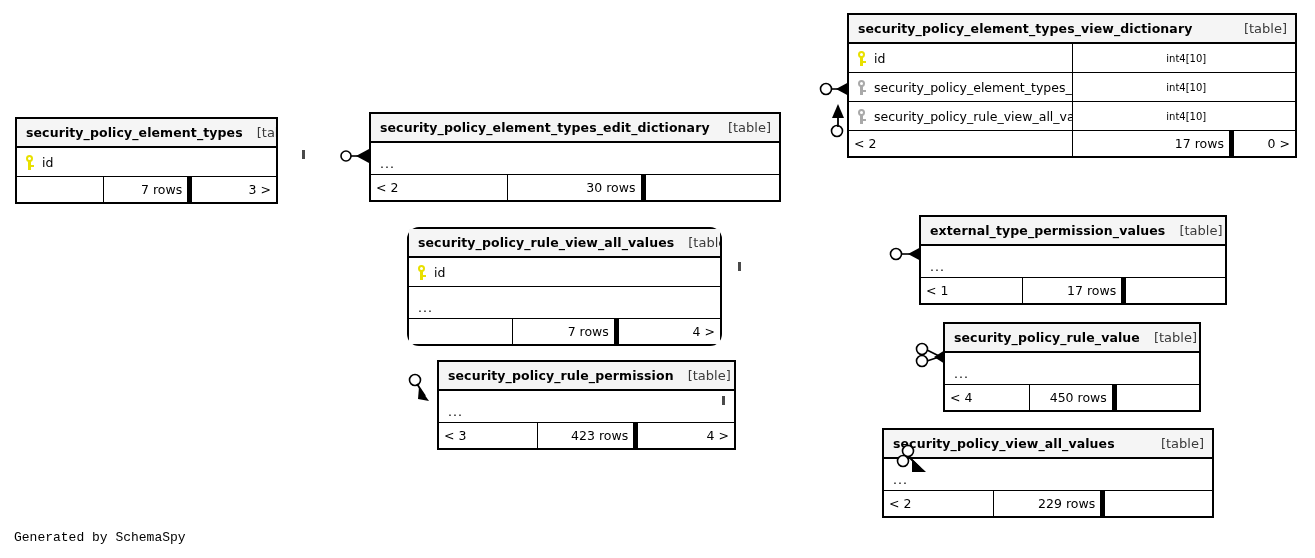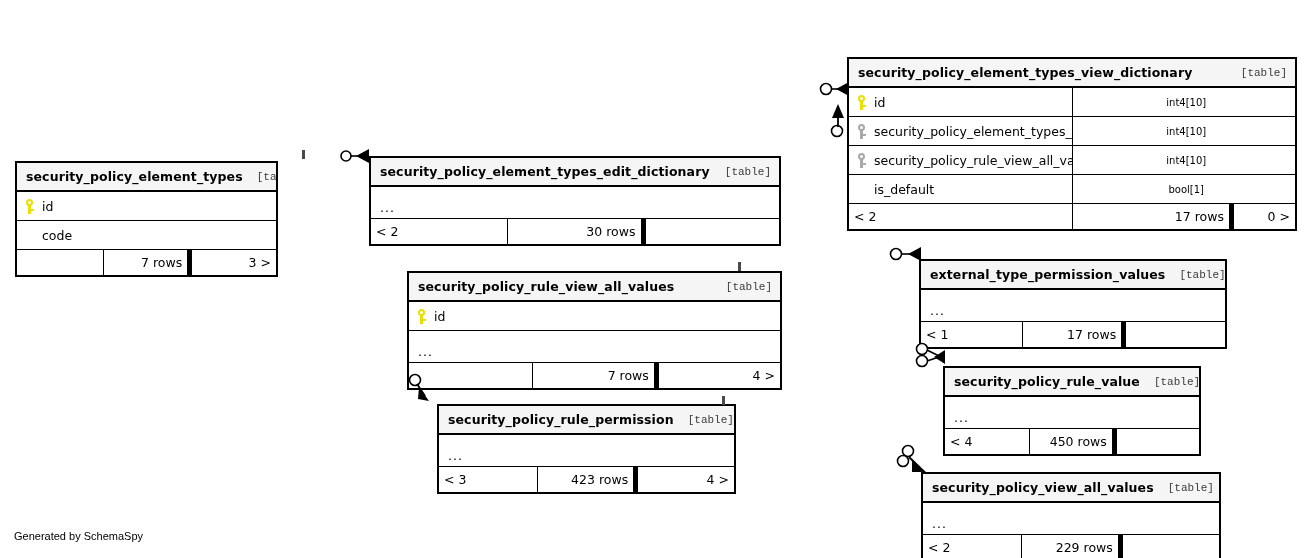--- a/index.html
+++ b/index.html
@@ -23,21 +23,20 @@
   
   .tbl {
     position: absolute;
     box-sizing: border-box;
     border: 2px solid #000000;
     background: #c2410c;
     border-collapse: collapse;
     font-size: 12.5px;
     color: #000000;
     z-index: 5;
-    margin-top: 44px;
   }
   .tbl table {
     border-collapse: collapse;
     width: 100%;
     table-layout: fixed;
   }
   .tbl td {
     border: 1px solid #000000;
     padding: 0;
     height: 28px;
@@ -60,25 +59,24 @@
     justify-content: space-between;
     padding: 0 8px 0 9px;
   }
   .tbl-title {
     font-weight: bold;
     font-size: 12.5px;
     letter-spacing: .1px;
     color: #000000;
   }
   .tbl-tag {
-    font-size: 11px;
+    font-size: 13px;
     color: #3a3a3a;
     font-weight: normal;
     padding-left: 14px;
-    font-family: Liberation Mono, monospace;
   }
 
   
   td.col-cell {
     border-left: none;
     border-right: none;
   }
   .col-wrap {
     display: flex;
     align-items: center;
@@ -161,23 +159,23 @@
     height: 9px;
     background: #4a4a4a;
     z-index: 6;
   }
 
   
   #credit {
     position: absolute;
     left: 14px;
     top: 530px;
-    font-size: 11px;
+    font-size: 13px;
     color: #000000;
-    font-family: Liberation Sans, sans-serif;
+    font-family: Liberation Mono, monospace;
   }
 </style>
 </head>
 <body>
 
 <div id="canvas">
 
   <div class="tbl" style="left:15px; top:117px; width:263px;">
     <table>
       <tbody>
@@ -194,28 +192,20 @@
           <div class="col-wrap">
             <span class="key pk">
                   <i class="head"></i>
                   <i class="shaft"></i>
                   <i class="tooth"></i>
                 </span>
             <span class="col-name">id</span>
           </div>
         </td>
       </tr>
-      <tr>
-        <td colspan="3" class="col-cell">
-          <div class="col-wrap">
-            <span class="key" style="visibility:hidden"></span>
-            <span class="col-name">code</span>
-          </div>
-        </td>
-      </tr>
       <tr class="ftr">
         <td class="f-left" style="width:113px"></td>
         <td class="f-mid" style="width:100px">7 rows</td>
         <td class="f-right">3 &gt;</td>
       </tr>
     </tbody>
       </table>
   </div>
   <div class="stub" style="left:302px; top:150px;"></div>
 
@@ -235,21 +225,21 @@
       </tr>
       <tr class="ftr">
         <td class="f-left" style="width:182px">&lt; 2</td>
         <td class="f-mid" style="width:133px">30 rows</td>
         <td class="f-right"></td>
       </tr>
     </tbody>
       </table>
   </div>
 
-  <div class="tbl" style="left:407px; top:227px; width:375px;">
+  <div class="tbl" style="left:407px; top:227px; width:315px;border-radius:12px;">
     <table>
       <tbody>
           <tr class="hdr">
         <td colspan="3">
           <div class="hdr-wrap">
             <span class="tbl-title">security_policy_rule_view_all_values</span>
             <span class="tbl-tag">[table]</span>
           </div>
         </td>
       </tr>
@@ -349,29 +339,20 @@
                   <i class="head"></i>
                   <i class="shaft"></i>
                   <i class="tooth"></i>
                 </span>
             <span class="col-name">security_policy_rule_view_all_values_id</span>
           </div>
         </td>
         <td class="type-cell" style="width:56px">int4[10]</td>
       </tr>
 
-      <tr>
-        <td class="col-cell">
-          <div class="col-wrap">
-            <span class="key" style="visibility:hidden"></span>
-            <span class="col-name">is_default</span>
-          </div>
-        </td>
-        <td class="type-cell" style="width:56px">bool[1]</td>
-      </tr>
 
       <tr class="ftr">
         <td class="f-left" style="width:180px">&lt; 2</td>
         <td style="padding:0;border:none;">
           <table style="width:100%;table-layout:fixed;border-collapse:collapse;">
             <tbody>
                   <tr>
               <td class="f-mid" style="border-top:none;border-bottom:none;border-left:none;height:25px;font-size:12.5px;padding-right:5px;text-align:right;">17 rows</td>
               <td class="f-right" style="width:56px;border:none;height:25px;font-size:12.5px;padding-right:5px;text-align:right;">0 &gt;</td>
             </tr>
@@ -422,21 +403,21 @@
       </tr>
       <tr class="ftr">
         <td class="f-left" style="width:103px">&lt; 4</td>
         <td class="f-mid" style="width:102px">450 rows</td>
         <td class="f-right"></td>
       </tr>
     </tbody>
       </table>
   </div>
 
-  <div class="tbl" style="left:921px; top:428px; width:300px;">
+  <div class="tbl" style="left:882px; top:428px; width:332px;">
     <table>
       <tbody>
           <tr class="hdr">
         <td colspan="3">
           <div class="hdr-wrap">
             <span class="tbl-title">security_policy_view_all_values</span>
             <span class="tbl-tag">[table]</span>
           </div>
         </td>
       </tr>

